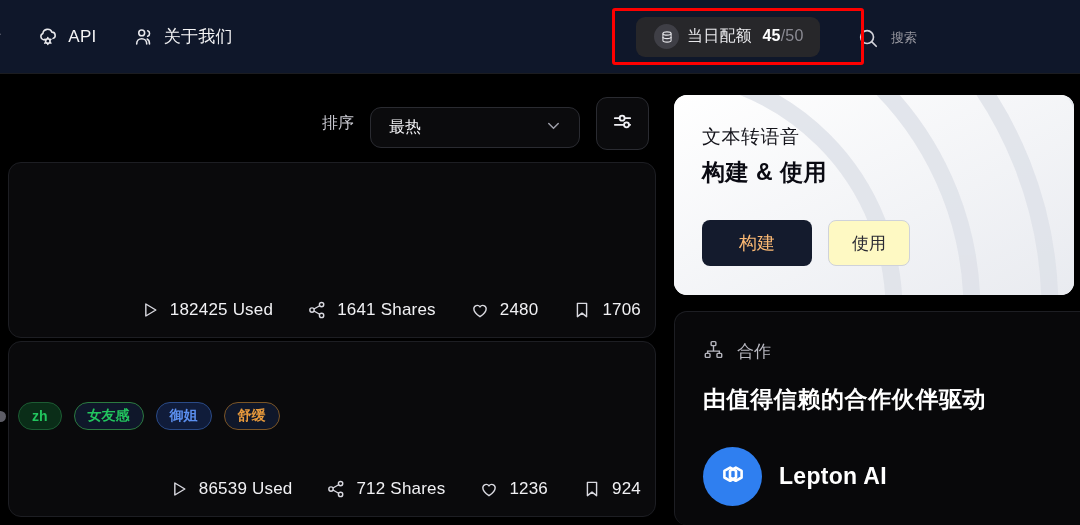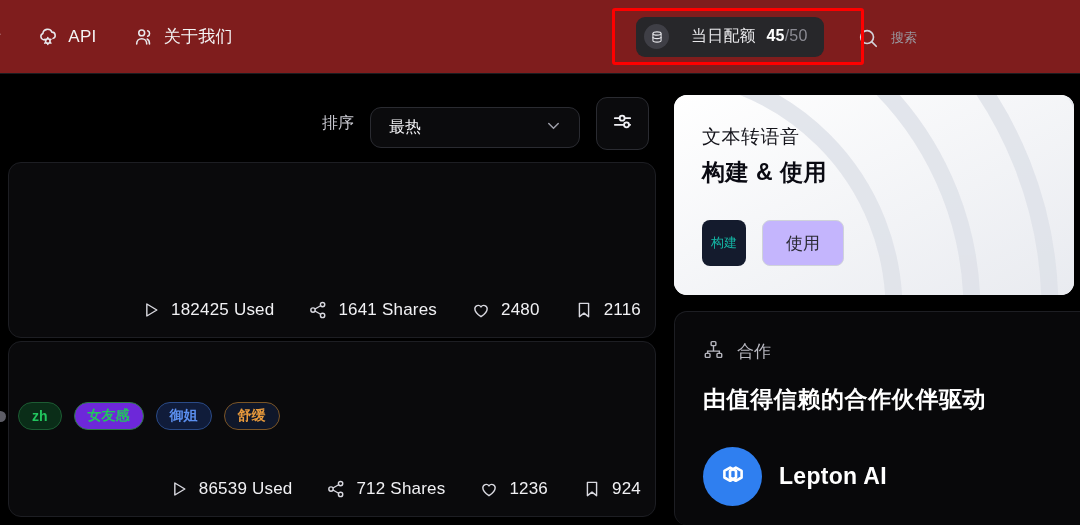--- a/index.html
+++ b/index.html
@@ -7,21 +7,21 @@
   body{
     background:#000;
     font-family:"Liberation Sans","DejaVu Sans",sans-serif;
     color:#fff;
     position:relative;
   }
 
   
   #topnav{
     position:absolute; left:0; top:0; width:1080px; height:74px;
-    background:#7f1d1d;
+    background:#0f172a;
     border-bottom:1px solid #1b1c20;
     display:flex; align-items:center;
   }
   #nav-left{
     display:flex; align-items:center; height:100%;
     padding-left:0px; gap:0px;
   }
   .nav-item{
     display:flex; align-items:center; gap:9px;
     height:100%; padding:0 18px;
@@ -35,22 +35,22 @@
   #quota-wrap{
     position:absolute; left:612px; top:8px;
     width:252px; height:57px;
     border:3px solid #fe0000; border-radius:3px;
     display:flex; align-items:center; justify-content:flex-start;
     padding-left:21px;
     pointer-events:none;
   }
   #quota-badge{
     pointer-events:auto;
-    display:flex; align-items:center; gap:22px;
-    height:40px; padding:0 16px 0 8px;
+    display:flex; align-items:center; gap:8px;
+    height:40px; padding:0 16px 0 18px;
     background:#27272a; border-radius:9px;
     cursor:pointer;
   }
   #quota-icon{
     width:25px; height:25px; border-radius:50%;
     background:#3f3f46; display:flex; align-items:center; justify-content:center;
     flex:0 0 25px;
   }
   #quota-text{ font-size:16px; color:#e7e7ea; white-space:nowrap; letter-spacing:.2px; }
   #quota-text .used{ font-weight:bold; color:#ffffff; }
@@ -124,27 +124,27 @@
     width:400px; height:200px;
     border-radius:13px; overflow:hidden;
     background:#f7f8fa;
   }
   #promo-arcs{ position:absolute; inset:0; }
   #promo-inner{ position:absolute; inset:0; padding:29px 0 0 28px; }
   #promo-kicker{ font-size:19px; color:#15151c; letter-spacing:.5px; }
   #promo-title{ font-size:23px; font-weight:bold; color:#0a0a12; margin-top:7px; letter-spacing:.5px; }
   #promo-btns{ display:flex; gap:16px; margin-top:32px; }
   #promo-primary{
-    height:46px; padding:0 9px; border-radius:8px;
-    background:#141b2d; color:#14b8a6; font-size:13px;
+    height:46px; padding:0 37px; border-radius:8px;
+    background:#141b2d; color:#fdba74; font-size:18px;
     display:flex; align-items:center; cursor:pointer;
   }
   #promo-secondary{
     height:46px; padding:0 23px; border-radius:8px;
-    background:#c4b5fd; color:#2a2a33; font-size:17px;
+    background:#fef9c3; color:#2a2a33; font-size:17px;
     border:1px solid #cfd2da;
     display:flex; align-items:center; cursor:pointer;
   }
 
   #partner-card{
     position:absolute; left:6px; top:237px;
     width:480px; height:214px;
     border-radius:13px;
     background:#08080a; border:1px solid #1d1e23; border-bottom:none;
   }
@@ -280,31 +280,31 @@
         </span>
         <span class="stat-val">2480</span>
       </div>
 
       <div class="stat">
         <span class="stat-ico">
           <svg viewBox="0 0 24 24" width="20" height="20" fill="none" stroke="#d9d9e0" stroke-width="1.7" stroke-linejoin="round">
             <path d="M6.5 4h11v16l-5.5-4.3L6.5 20z"></path>
           </svg>
         </span>
-        <span class="stat-val">2116</span>
+        <span class="stat-val">1706</span>
       </div>
     </div>
   </div>
 
   <div class="list-card" id="card-2">
 
     <div id="tags-row">
       <span id="lang-dot"></span>
       <span class="tag" style="color: rgb(34, 197, 94); background: rgb(10, 45, 24); border: 1px solid rgb(28, 92, 51);">zh</span>
-      <span class="tag" style="color: rgb(34, 197, 94); background: #6d28d9; border: 1px solid rgb(43, 122, 64);">女友感</span>
+      <span class="tag" style="color: rgb(34, 197, 94); background: #0f172a; border: 1px solid rgb(43, 122, 64);">女友感</span>
       <span class="tag" style="color: rgb(91, 143, 239); background: rgb(16, 28, 58); border: 1px solid rgb(42, 74, 134);">御姐</span>
       <span class="tag" style="color: rgb(232, 154, 60); background: #0f172a; border: 1px solid rgb(123, 85, 38);">舒缓</span>
     </div>
 
     <div class="stats-row">
 
       <div class="stat">
         <span class="stat-ico">
           <svg viewBox="0 0 24 24" width="20" height="20" fill="none" stroke="#d9d9e0" stroke-width="1.7" stroke-linejoin="round">
             <path d="M7 4.8 19 12 7 19.2z"></path>

